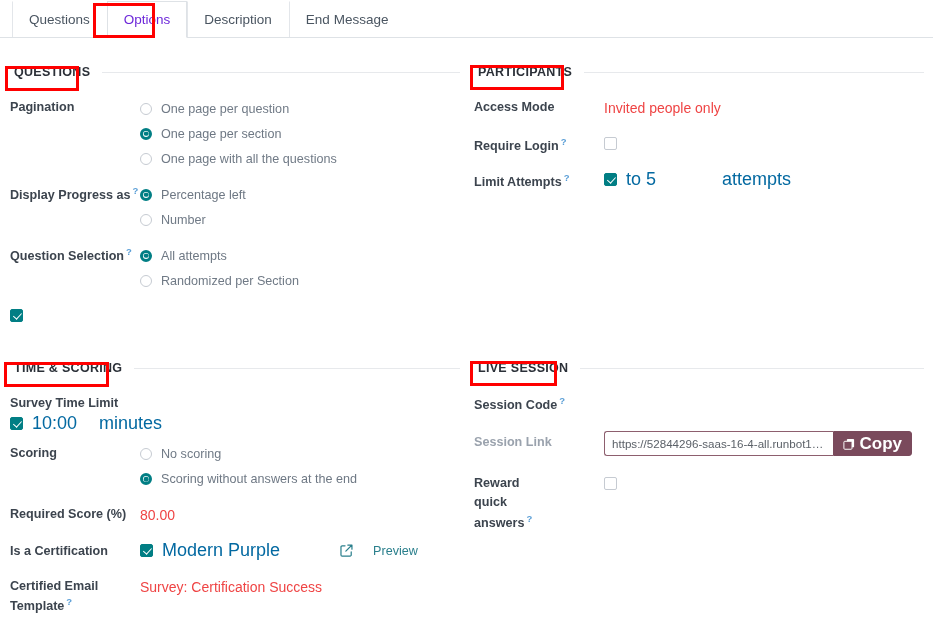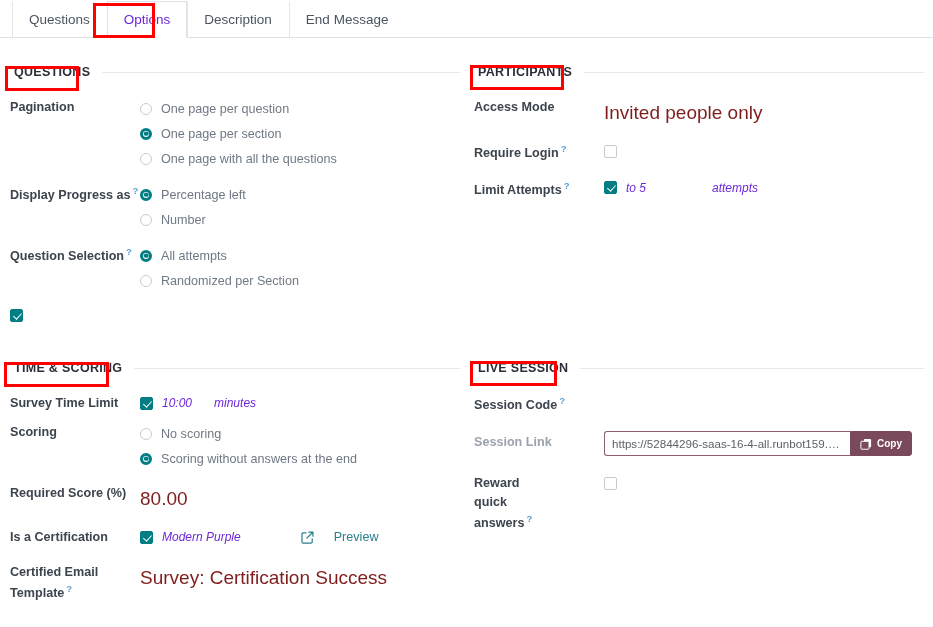--- a/index.html
+++ b/index.html
@@ -72,21 +72,21 @@
 
   
   .row { display: flex; align-items: flex-start; margin-bottom: 9px; }
   .lbl {
     width: 130px; min-width: 130px;
     font-size: 12.6px; font-weight: bold; color: #3c444e;
     padding-top: 2px; line-height: 1.5;
   }
   .lbl.muted { color: #9aa2ad; font-weight: bold; }
   .q { color: #5a9ed6; font-size: 9.5px; vertical-align: super; margin-left: 2px; font-weight:bold; }
-  .val { font-size: 19px; color: #7f1d1d; padding-top: 2px; line-height:1.55; }
+  .val { font-size: 14px; color: #ef4444; padding-top: 2px; line-height:1.55; }
   .fields { flex: 1; }
 
   
   .radio-item { display: flex; align-items: center; height: 25px; }
   .radio {
     width: 12px; height: 12px; border-radius: 50%;
     border: 1px solid #c6cbd2; background: #fff;
     margin-right: 9px; flex-shrink: 0;
     position: relative;
   }
@@ -110,21 +110,21 @@
   }
   .cb.on { background: #017e84; border-color: #017e84; }
   .cb.on::after {
     content: "";
     position: absolute; left: 3.6px; top: 1.1px;
     width: 3.6px; height: 7px;
     border: solid #fff; border-width: 0 1.8px 1.8px 0;
     transform: rotate(42deg);
   }
   .inline { display: flex; align-items: center; min-height: 22px; }
-  .inline-txt { font-size: 12px; color: #6d28d9; font-style: italic; }
+  .inline-txt { font-size: 18px; color: #0369a1; }
   .gap-lg { margin-left: 66px; }
   .gap-md { margin-left: 22px; }
 
   
   .prev-link {
     display: inline-flex; align-items: center; gap: 20px;
     color: #2a7f8c; font-size: 12.6px; cursor: pointer; text-decoration: none;
   }
   .prev-link svg { display:block; }
 
@@ -137,21 +137,21 @@
     font-size: 11.6px; color: #5b6168;
     padding: 0 7px; line-height: 23px;
     overflow: hidden; white-space: nowrap; text-overflow: ellipsis;
     background: #fff; font-family: "Liberation Sans", sans-serif;
     outline: none;
   }
   .copybtn {
     display: inline-flex; align-items: center; gap: 5px;
     background: #7a4a5c; color: #fff;
     border: 1px solid #7a4a5c; border-radius: 0 3px 3px 0;
-    font-size: 10px; font-weight: bold;
+    font-size: 17px; font-weight: bold;
     padding: 0 9px; cursor: pointer; white-space: nowrap;
   }
   .copybtn svg { display:block; }
   .tall { min-height: 40px; }
 </style>
 </head>
 <body>
 
 <div class="page">
 
@@ -270,21 +270,21 @@
       </div>
     </div>
   </div>
 
   <div class="col-left2">
     <div class="sect-head">
       <div class="sect-title">TIME &amp; SCORING</div>
       <div class="sect-rule"></div>
     </div>
 
-    <div class="row" style="margin-bottom:7px;">
+    <div class="row" style="margin-bottom:7px;flex-direction:column;">
       <div class="lbl">Survey Time Limit</div>
       <div class="fields">
         <div class="inline">
           <span class="cb on"></span>
           <span class="inline-txt">10:00</span>
           <span class="inline-txt gap-md">minutes</span>
         </div>
       </div>
     </div>
 

